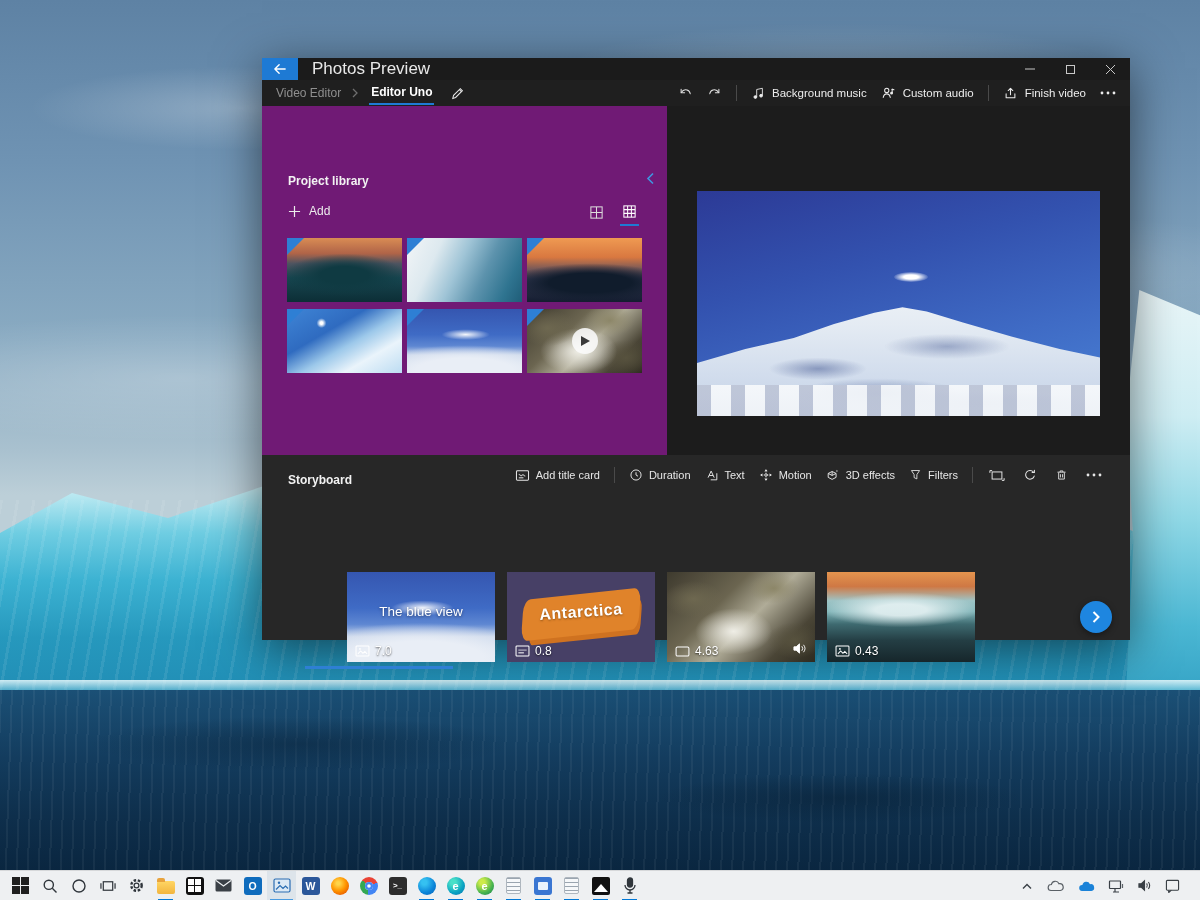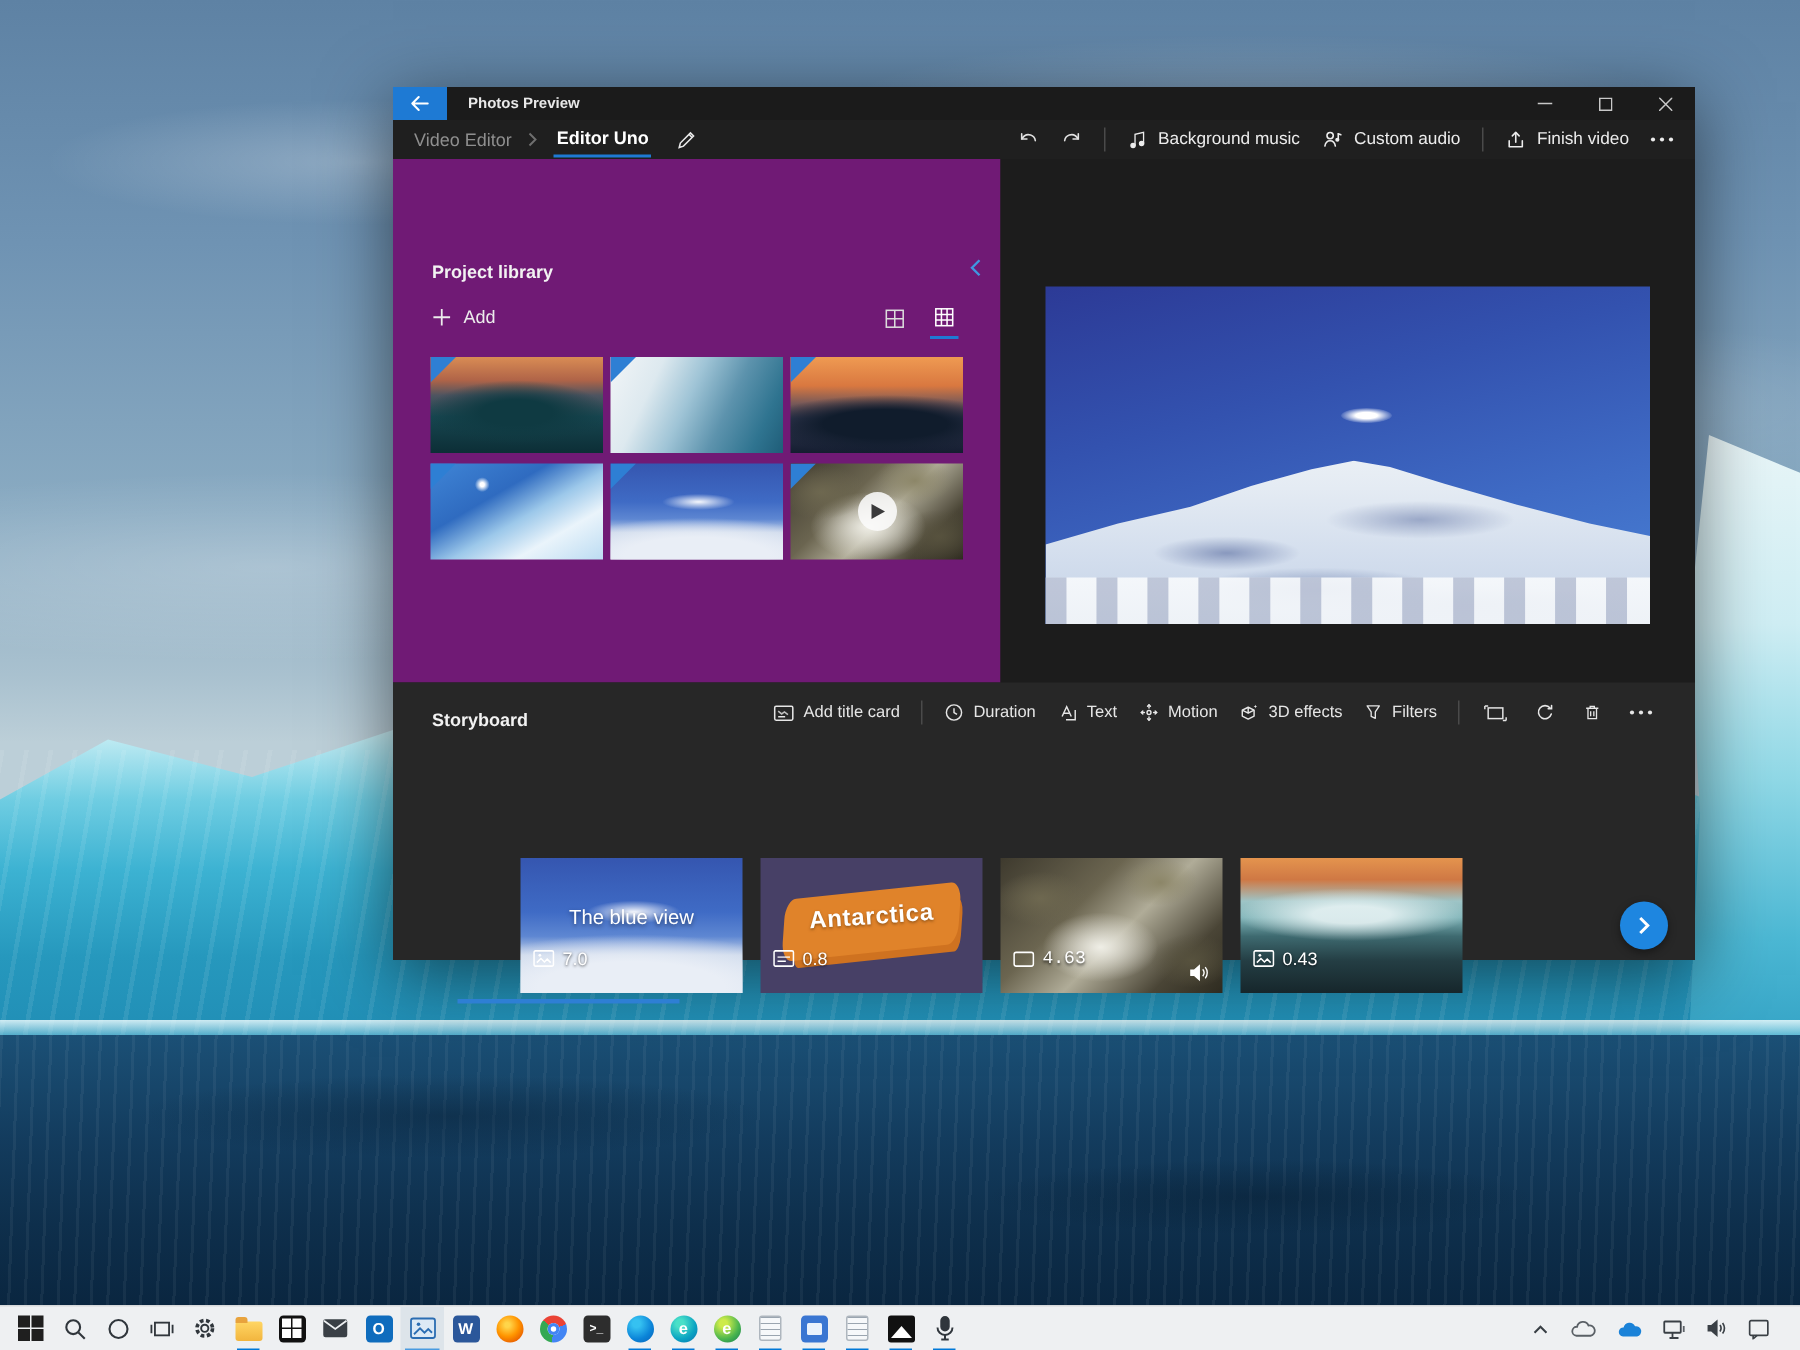--- a/index.html
+++ b/index.html
@@ -28,21 +28,21 @@
       repeating-linear-gradient(92deg, rgba(255,255,255,.05) 0 2px, transparent 2px 11px),
       linear-gradient(180deg,#1b5076 0%,#133c5e 38%,#0e2f4c 70%,#0a2640 100%); }
   .wp-foam { position:absolute; left:0; right:0; top:680px; height:16px;
     background:linear-gradient(180deg,rgba(235,250,252,.85),rgba(170,225,238,.4) 60%,transparent); }
 
   
   .window { position:absolute; left:262px; top:58px; width:868px; height:582px;
     background:#1f1f1f; box-shadow:0 10px 45px rgba(0,0,0,.55); color:#fff; }
   .titlebar { position:absolute; left:0; top:0; right:0; height:22px; background:#1b1b1b; display:flex; align-items:center; }
   .backbtn { width:36px; height:22px; background:#1e7ad4; border:none; display:flex; align-items:center; justify-content:center; cursor:pointer; }
-  .apptitle { font-size:10px; color:#e8e8e8; margin-left:14px;font-weight:bold; }
+  .apptitle { font-size:17px; color:#e8e8e8; margin-left:14px; }
   .wincontrols { margin-left:auto; display:flex; height:100%; }
   .wc { width:40px; height:100%; display:flex; align-items:center; justify-content:center; background:transparent; border:none; cursor:pointer; }
 
   .cmdbar { position:absolute; left:0; top:22px; right:0; height:26px; display:flex; align-items:center; padding:0 14px; }
   .crumb-parent { font-size:12px; color:#8f8f8f; }
   .crumb-sep { margin:0 10px; display:flex; }
   .crumb-current { font-size:12px; font-weight:700; color:#fff; border-bottom:2px solid #1e7ad4; padding:3px 2px 4px; }
   .pencil { margin-left:14px; }
   .cmd-right { margin-left:auto; display:flex; align-items:center; gap:14px;justify-content:space-between; }
   .cmdbtn { display:flex; align-items:center; gap:7px; background:none; border:none; color:#ececec; font-size:11.5px; cursor:pointer; white-space:nowrap; }
@@ -74,21 +74,21 @@
     linear-gradient(150deg,#3f85d6 0%,#2f6bc0 35%,#9cc8ea 55%,#eaf4fb 74%,#bcdcf2 100%); }
   .art-mountain { background:
     radial-gradient(ellipse 30% 12% at 51% 40%, rgba(255,255,255,.95), transparent 70%),
     radial-gradient(ellipse 120% 55% at 50% 96%, #e9eef6 35%, rgba(233,238,246,0) 72%),
     linear-gradient(180deg,#3556b0 0%,#3f6bc5 40%,#5e87d2 58%,#c9d6ea 72%,#dde6f2 100%); }
   .art-rocks { background:
     radial-gradient(ellipse 42px 26px at 72% 18%, #8c8668, transparent 60%),
     radial-gradient(ellipse 50px 30px at 18% 30%, #6e6850, transparent 60%),
     radial-gradient(ellipse 70px 42px at 45% 66%, #efeee6, transparent 55%),
     radial-gradient(ellipse 46px 30px at 86% 76%, #57523e, transparent 60%),
-    linear-gradient(135deg,#3e3a2e 0%,#6b6550 35%,#b0ac98 55%,#4a4536 80%,#2e2b20 100%); font-family: Liberation Mono, monospace; }
+    linear-gradient(135deg,#3e3a2e 0%,#6b6550 35%,#b0ac98 55%,#4a4536 80%,#2e2b20 100%); }
   .art-sunsetberg { background:
     radial-gradient(ellipse 70% 26% at 50% 42%, rgba(235,245,246,.85) 25%, transparent 75%),
     linear-gradient(180deg,#e4944e 0%,#cf7844 16%,#9ec4c6 32%,#7fb4b8 44%,#3e6a70 58%,#243e44 76%,#16262b 100%); }
 
   
   .previewpane { position:absolute; left:405px; top:0; width:463px; height:349px; background:#1c1c1c; }
   .stage { position:absolute; left:30px; top:85px; width:403px; height:225px; overflow:hidden;
     background:linear-gradient(165deg,#2c3a96 0%,#3352af 35%,#3f6bc5 68%,#4a82d6 100%); }
   .mtn { position:absolute; left:0; right:0; bottom:0; height:62%;
     background:
@@ -115,21 +115,21 @@
   .storyboard { position:absolute; left:0; top:397px; width:868px; height:185px; background:#272727; }
   .sb-head { position:absolute; left:26px; top:18px; font-size:12px; font-weight:700; color:#f2f2f2; }
   .sb-tools { position:absolute; right:26px; top:11px; display:flex; align-items:center; gap:14px; }
   .toolbtn { display:flex; align-items:center; gap:6px; background:none; border:none; color:#e6e6e6; font-size:11px; cursor:pointer; white-space:nowrap; }
   .iconbtn { background:none; border:none; cursor:pointer; display:flex; padding:2px; }
 
   .cliprow { position:absolute; left:43px; top:117px; display:flex; gap:12px;padding-left:42px; }
   .clip { position:relative; width:148px; height:90px; overflow:hidden; cursor:pointer; }
   .clip-underline { position:absolute; left:43px; top:211px; width:148px; height:3px; background:#2e7fd4; }
   .cliptitle { position:absolute; left:0; right:0; top:36%; text-align:center; font-size:13.5px; color:#fff; text-shadow:0 1px 3px rgba(0,0,0,.45); }
-  .badge { position:absolute; left:8px; bottom:16px; display:flex; align-items:center; gap:5px; color:#fff; font-size:12px; text-shadow:0 1px 2px rgba(0,0,0,.7); }
+  .badge { position:absolute; left:8px; bottom:4px; display:flex; align-items:center; gap:5px; color:#fff; font-size:12px; text-shadow:0 1px 2px rgba(0,0,0,.7); }
   .spk { position:absolute; right:8px; bottom:7px; display:flex; }
   .antar-bg { background:#474066; }
   .brush { position:absolute; left:10%; top:24%; width:80%; height:46%; background:#e0832a; transform:rotate(-6deg) skewX(-10deg); border-radius:7px/13px; box-shadow:5px 8px 0 -3px #cf7220; }
   .antartext { position:absolute; left:0; right:0; top:34%; text-align:center; font-size:16px; font-weight:800; color:#fff; transform:rotate(-4deg); letter-spacing:.5px; text-shadow:0 1px 2px rgba(90,50,10,.6); }
   .nextbtn { position:absolute; left:818px; top:146px; width:32px; height:32px; border-radius:50%; background:#1e86e0; border:none; cursor:pointer; display:flex; align-items:center; justify-content:center; box-shadow:0 2px 6px rgba(0,0,0,.4); }
 
   
   .taskbar { position:absolute; left:0; top:870px; width:1200px; height:30px; background:#eef0f2; border-top:1px solid #d6d8da; display:flex; align-items:center; padding:0 6px; }
   .tki { position:relative; width:29px; height:30px; display:flex; align-items:center; justify-content:center; cursor:pointer; }
   .tki.open::after { content:""; position:absolute; bottom:0; left:7px; right:7px; height:2px; background:#0078d7; }

